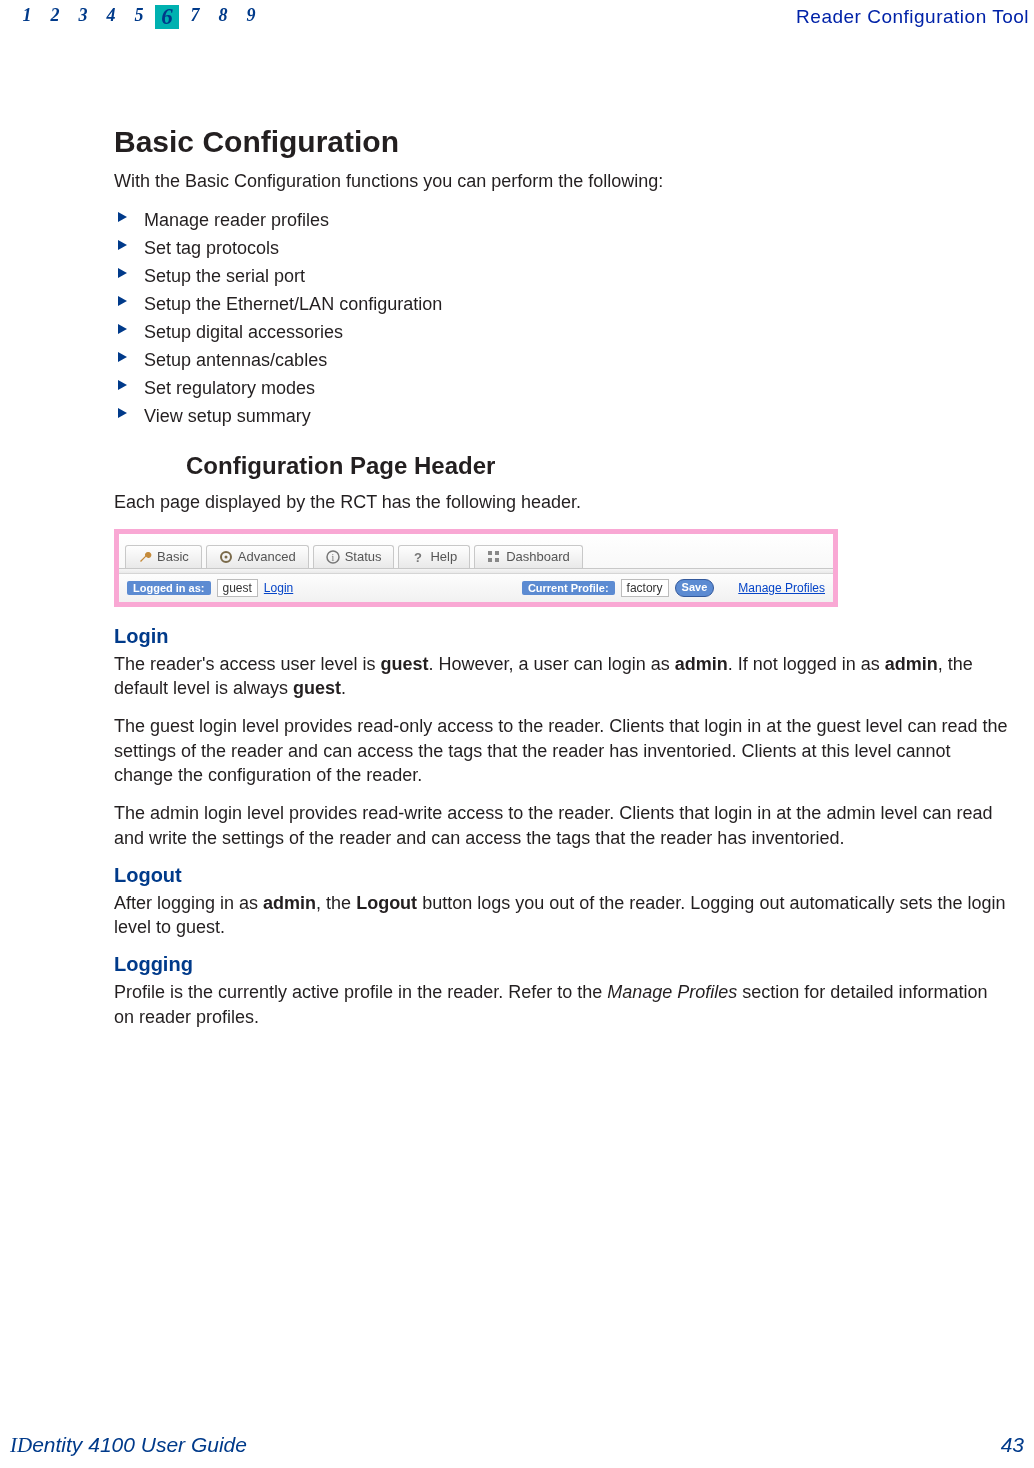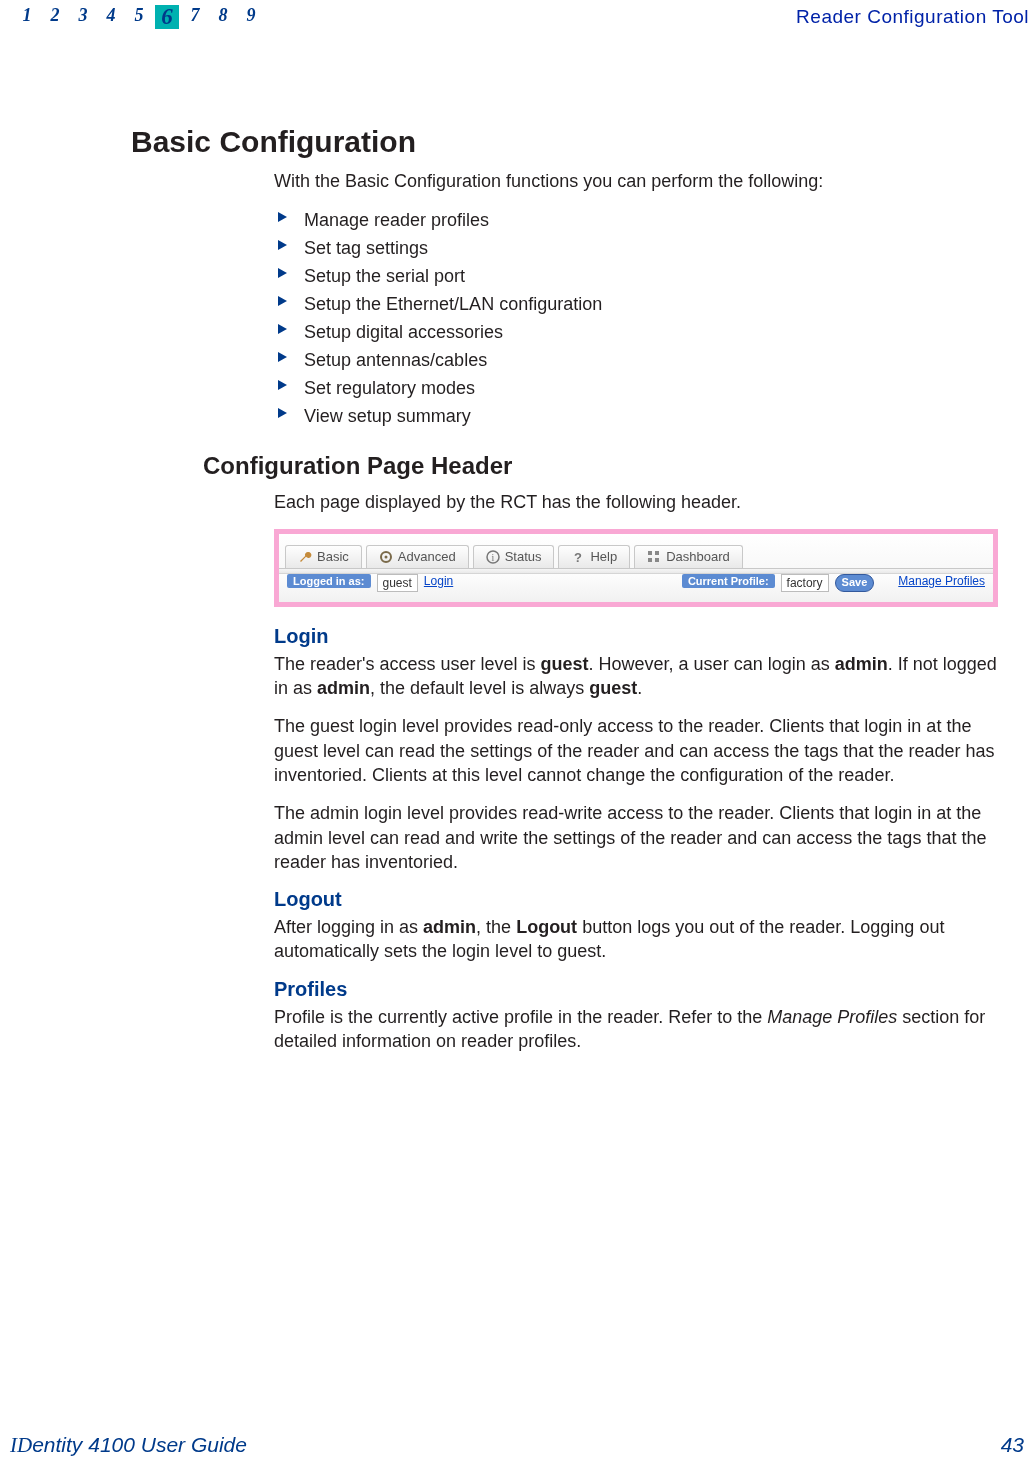--- a/index.html
+++ b/index.html
@@ -53,31 +53,31 @@
   .doc-title {
     color: #0022a8;
     font-family: Tahoma, Verdana, sans-serif;
     font-weight: 400;
     font-size: 19px;
     letter-spacing: 0.5px;
   }
   .content {
     position: absolute;
     top: 125px;
-    left: 131px;
+    left: 114px;
     right: 25px;
   }
   h1.main {
     font-family: Tahoma, Verdana, sans-serif;
     font-size: 30px;
     font-weight: 600;
     margin: 0 0 10px 0;
     color: #231f20;
   }
-  .indent-block { margin-left: 143px; }
+  .indent-block { }
   h2.sub {
     font-family: Tahoma, Verdana, sans-serif;
     font-size: 24px;
     font-weight: 600;
     margin: 22px 0 10px 72px;
     color: #231f20;
   }
   h3.blue {
     font-family: Tahoma, Verdana, sans-serif;
     font-size: 20px;
@@ -138,21 +138,21 @@
   }
   .ss-tab .ticon { width: 14px; height: 14px; display: inline-block; }
   .ss-bar {
     height: 4px;
     background: linear-gradient(#f5f5f5, #e9e9e9);
     border-top: 1px solid #c8c8c8;
     border-bottom: 1px solid #d5d5d5;
   }
   .ss-row {
     display: flex;
-    align-items: flex-start;
+    align-items: center;
     height: 28px;
     background: linear-gradient(#fdfdfd, #f1f1f1);
     padding: 0 8px;
     gap: 6px;
     font-size: 12px;
   }
   .ss-label {
     background: #5c8bd2;
     color: #ffffff;
     font-weight: 700;
@@ -230,21 +230,21 @@
       <ul class="bullets">
         <li><span class="chev">
               <svg width="10" height="10">
                 <polygon points="0,0 9,5 0,10" fill="#003a8a"></polygon>
               </svg>
             </span><span>Manage reader profiles</span></li>
         <li><span class="chev">
               <svg width="10" height="10">
                 <polygon points="0,0 9,5 0,10" fill="#003a8a"></polygon>
               </svg>
-            </span><span>Set tag settings</span></li>
+            </span><span>Set tag protocols</span></li>
         <li><span class="chev">
               <svg width="10" height="10">
                 <polygon points="0,0 9,5 0,10" fill="#003a8a"></polygon>
               </svg>
             </span><span>Setup the serial port</span></li>
         <li><span class="chev">
               <svg width="10" height="10">
                 <polygon points="0,0 9,5 0,10" fill="#003a8a"></polygon>
               </svg>
             </span><span>Setup the Ethernet/LAN configuration</span></li>
@@ -334,21 +334,21 @@
         <span>The reader's access user level is </span><strong>guest</strong><span>. However, a user can login as </span><strong>admin</strong><span>. If not logged in as </span><strong>admin</strong><span>, the default level is always </span><strong>guest</strong><span>.</span>
       </p>
       <p>The guest login level provides read-only access to the reader. Clients that login in at the guest level can read the settings of the reader and can access the tags that the reader has inventoried. Clients at this level cannot change the configuration of the reader.</p>
       <p>The admin login level provides read-write access to the reader. Clients that login in at the admin level can read and write the settings of the reader and can access the tags that the reader has inventoried.</p>
 
       <h3 class="blue">Logout</h3>
       <p>
         <span>After logging in as </span><strong>admin</strong><span>, the </span><strong>Logout</strong><span> button logs you out of the reader. Logging out automatically sets the login level to guest.</span>
       </p>
 
-      <h3 class="blue">Profiles</h3>
+      <h3 class="blue">Logging</h3>
       <p>
         <span>Profile is the currently active profile in the reader. Refer to the </span><em class="ital">Manage Profiles</em><span> section for detailed information on reader profiles.</span>
       </p>
     </div>
   </div>
 
   <div class="footer">
     <span class="ftext">
       <span class="id-i">ID</span><span>entity</span><span> 4100 User Guide</span>
     </span>

